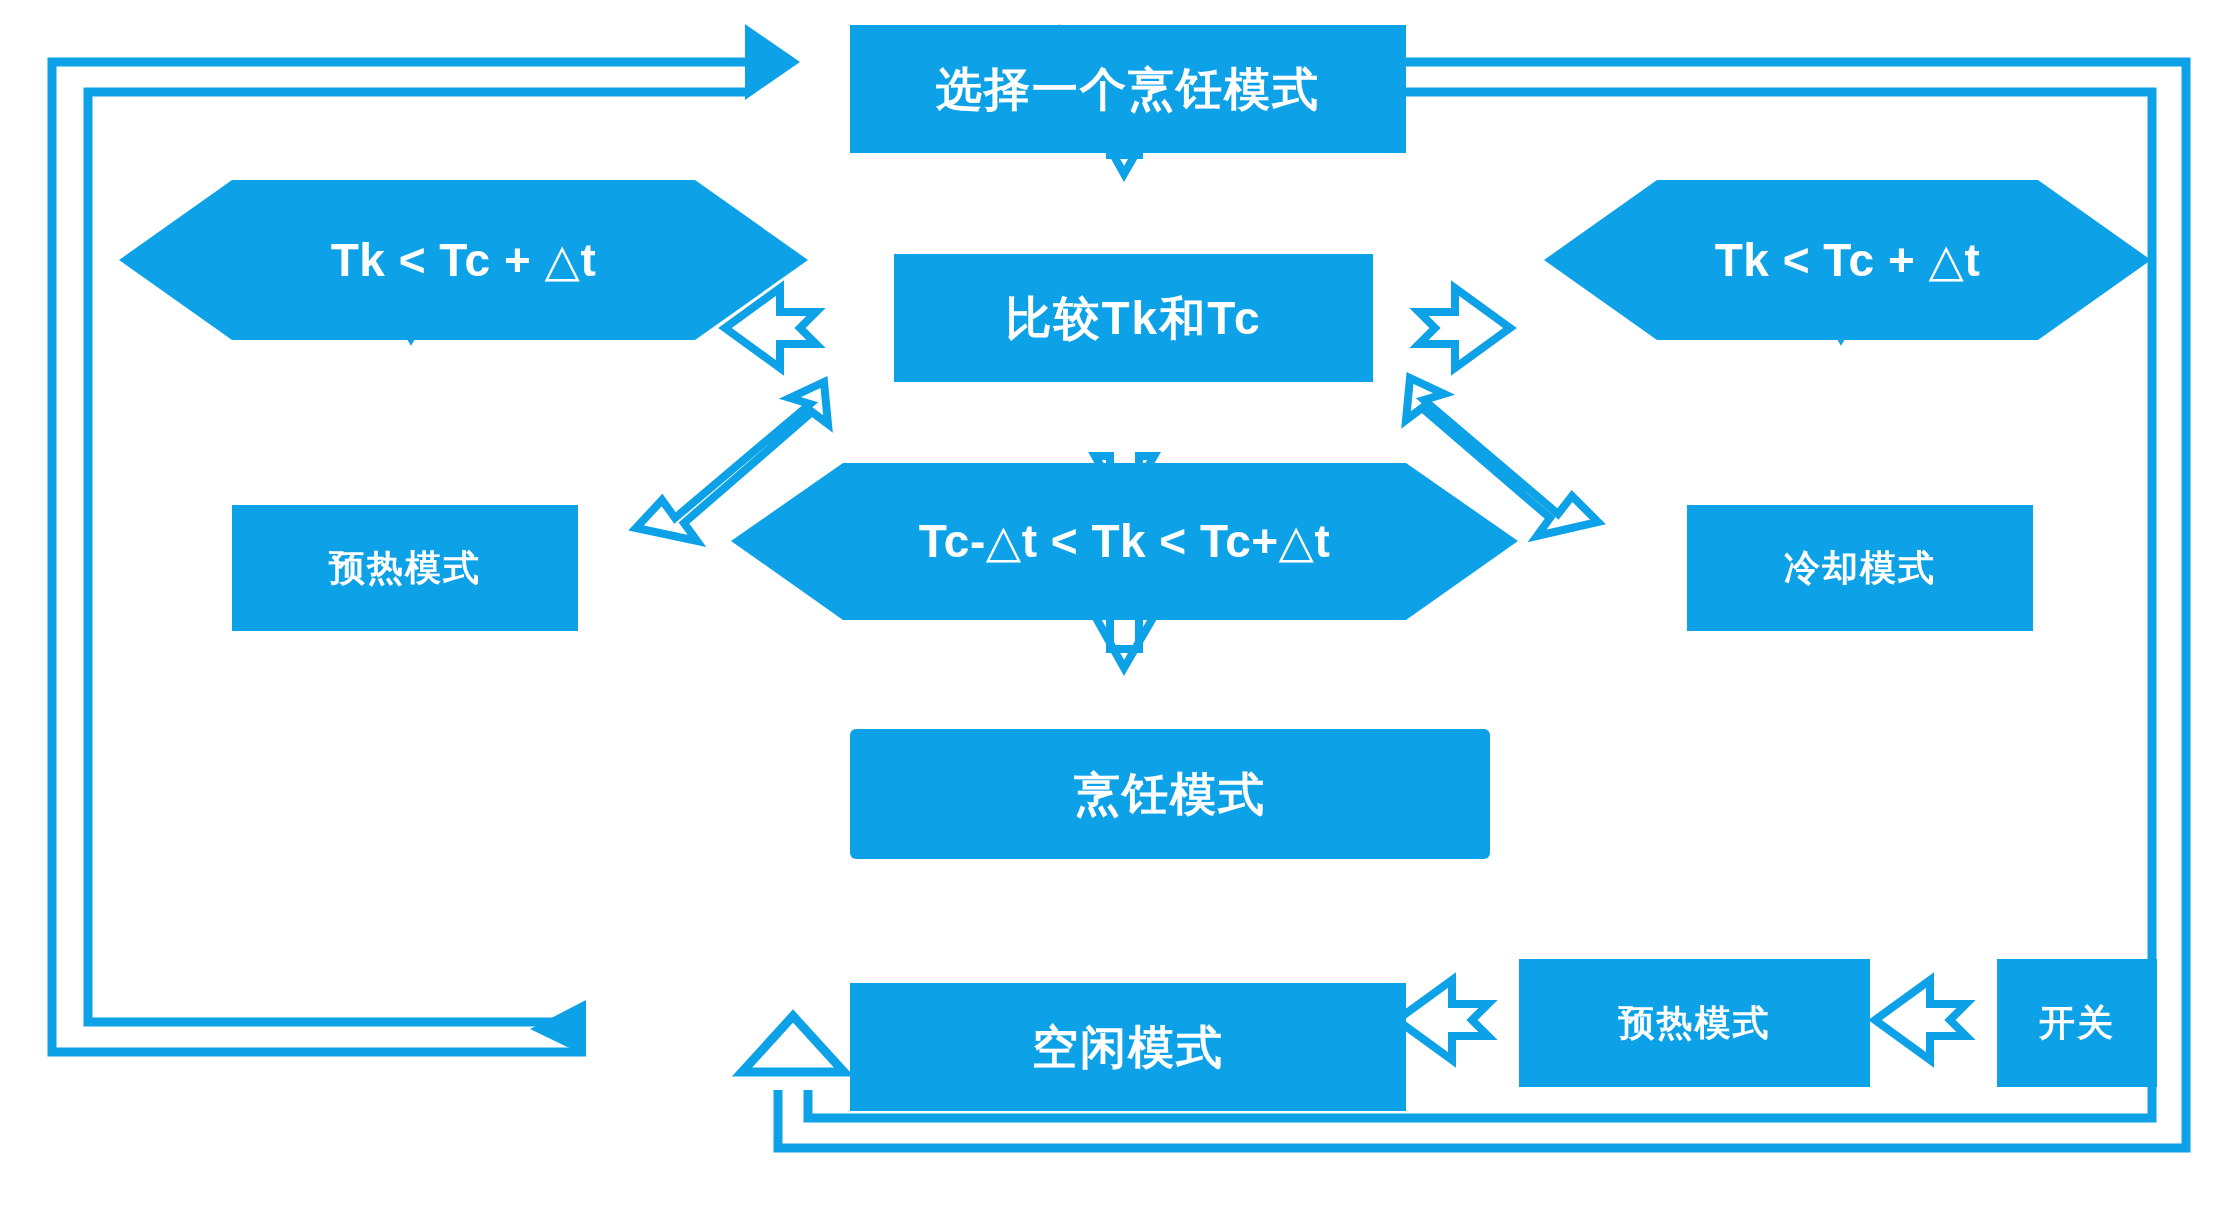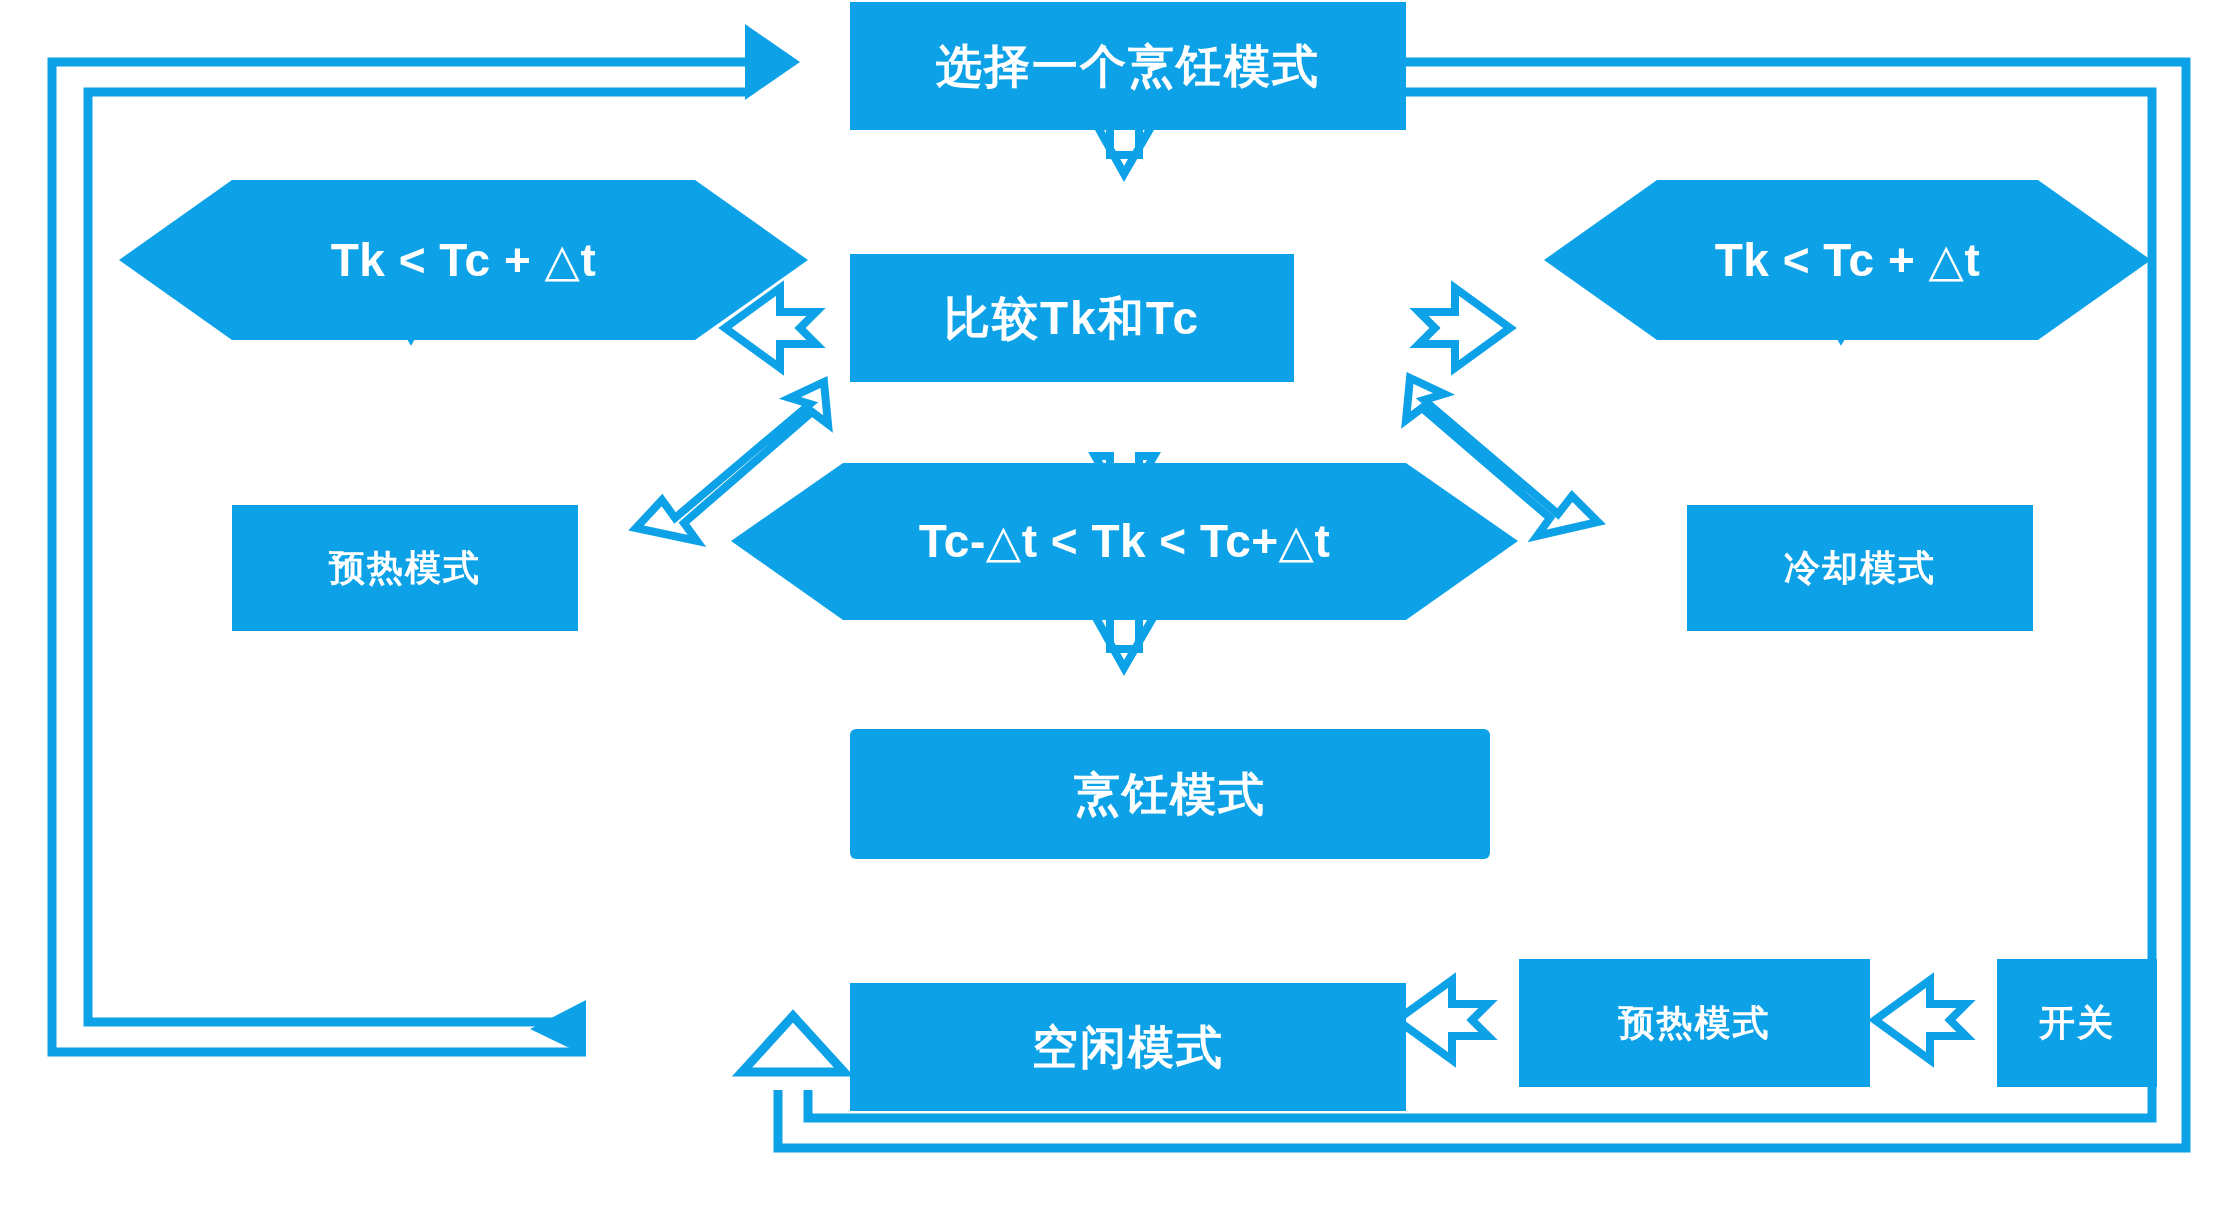--- a/index.html
+++ b/index.html
@@ -104,23 +104,23 @@
 
   <svg class="layer" viewBox="0 0 2238 1218">
 
     <polygon fill="#0DA2E7" points="119,260 232,180 695,180 808,260 695,340 232,340"></polygon>
 
     <polygon fill="#0DA2E7" points="1544,260 1657,180 2038,180 2151,260 2038,340 1657,340"></polygon>
 
     <polygon fill="#0DA2E7" points="731,541 843,463 1406,463 1518,541 1406,620 843,620"></polygon>
   </svg>
 
-  <div class="node rect cn" style="left:850px;top:2px;width:556px;height:128px;">选择一个烹饪模式</div>
+  <div class="node rect cn" style="left:850px;top:25px;width:556px;height:128px;">选择一个烹饪模式</div>
 
-  <div class="node rect cn" style="left:850px;top:254px;width:444px;height:128px;">比较Tk和Tc</div>
+  <div class="node rect cn" style="left:894px;top:254px;width:479px;height:128px;">比较Tk和Tc</div>
 
   <div class="node lt" style="left:119px;top:180px;width:689px;height:160px;">Tk &lt; Tc + △t</div>
 
   <div class="node lt" style="left:1544px;top:180px;width:607px;height:160px;">Tk &lt; Tc + △t</div>
 
   <div class="node rect cn-sm" style="left:232px;top:505px;width:346px;height:126px;">预热模式</div>
 
   <div class="node rect cn-sm" style="left:1687px;top:505px;width:346px;height:126px;">冷却模式</div>
 
   <div class="node lt" style="left:731px;top:463px;width:787px;height:157px;">Tc-△t &lt; Tk &lt; Tc+△t</div>

